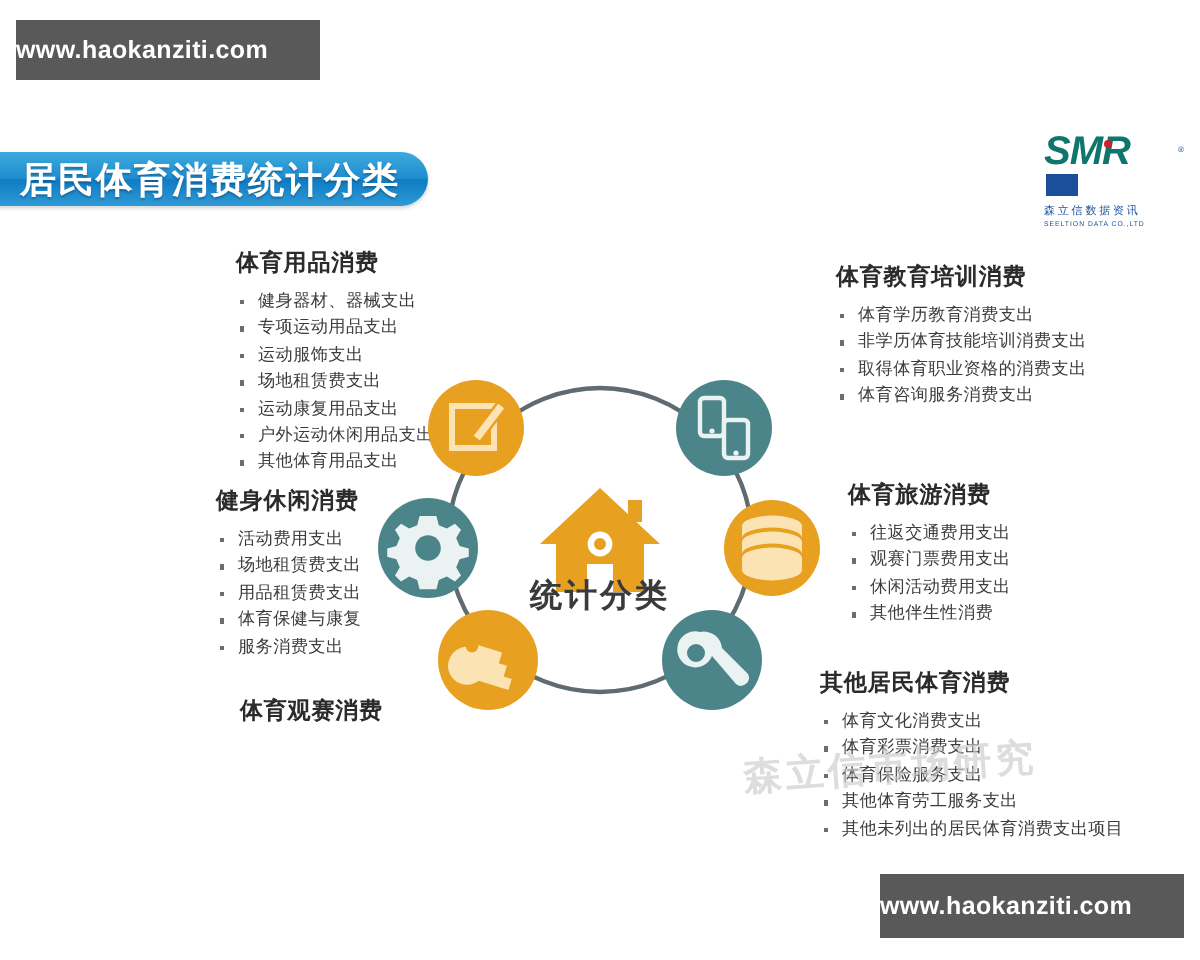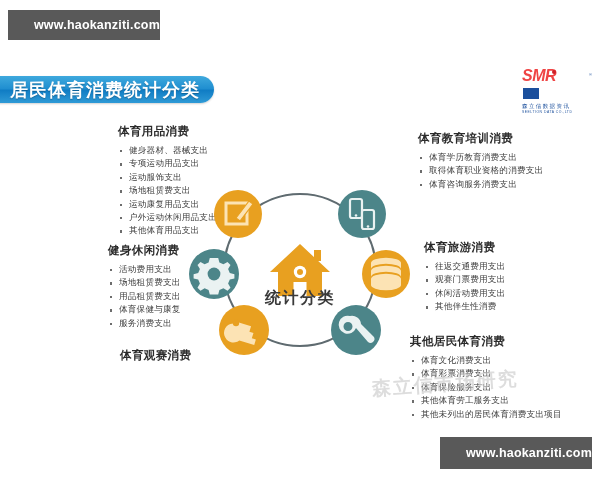--- a/index.html
+++ b/index.html
@@ -6,21 +6,21 @@
   body{
     width:600px;height:480px;background:#ffffff;overflow:hidden;position:relative;
     font-family:"Liberation Sans","DejaVu Sans",sans-serif;
     -webkit-font-smoothing:antialiased;
   }
   .stage{position:absolute;left:0;top:0;width:600px;height:480px;}
 
   
   .wm-bar{
     position:absolute;background:#595959;color:#ffffff;
-    display:flex;align-items:center;justify-content:flex-end;
+    display:flex;align-items:center;justify-content:flex-start;
     font-size:12.5px;font-weight:bold;letter-spacing:.2px;
   }
   .wm-top{left:8px;top:10px;width:152px;height:30px;}
   .wm-bottom{left:440px;top:437px;width:152px;height:32px;}
 
   
   .title-pill{
     position:absolute;left:-8px;top:76px;width:222px;height:27px;
     border-radius:0 16px 16px 0;
     background:linear-gradient(180deg,#3fa9dd 0%,#1f8ed0 48%,#0f7cc4 52%,#2f9ad6 100%);
@@ -28,21 +28,21 @@
     display:flex;align-items:center;
   }
   .title-pill span{
     color:#ffffff;font-size:18px;font-weight:bold;margin-left:18px;letter-spacing:1px;
     text-shadow:0 1px 1px rgba(0,0,0,.25);
   }
 
   
   .brand{position:absolute;right:8px;top:68px;width:70px;height:32px;}
   .brand .smr{
-    font-size:16px;font-weight:bold;color:#ef4444;letter-spacing:-.5px;line-height:16px;
+    font-size:20px;font-weight:bold;color:#0f766e;letter-spacing:-.5px;line-height:16px;
     font-style:italic;
   }
   .brand .blk{display:inline-block;width:16px;height:11px;background:#1b4f9c;
      vertical-align:-1px;margin-left:1px;}
   .brand .dot{display:inline-block;width:4px;height:4px;border-radius:50%;background:#cf2027;
      position:absolute;left:30px;top:2px;}
   .brand .cn{font-size:5.5px;color:#1b4f9c;letter-spacing:1.4px;line-height:7px;margin-top:1px;}
   .brand .en{font-size:3.4px;color:#1b4f9c;letter-spacing:.5px;line-height:5px;}
   .brand .tm{position:absolute;right:0;top:4px;font-size:4px;color:#1b4f9c;}
 
@@ -131,20 +131,21 @@
   </div>
 
   <div class="blk-group g-spectator">
     <div class="blk-h">体育观赛消费</div>
   </div>
 
   <div class="blk-group g-education">
     <div class="blk-h">体育教育培训消费</div>
     <ul class="blk-list">
       <li>体育学历教育消费支出</li>
+      <li>非学历体育技能培训消费支出</li>
       <li>取得体育职业资格的消费支出</li>
       <li>体育咨询服务消费支出</li>
     </ul>
   </div>
 
   <div class="blk-group g-travel">
     <div class="blk-h">体育旅游消费</div>
     <ul class="blk-list">
       <li>往返交通费用支出</li>
       <li>观赛门票费用支出</li>

